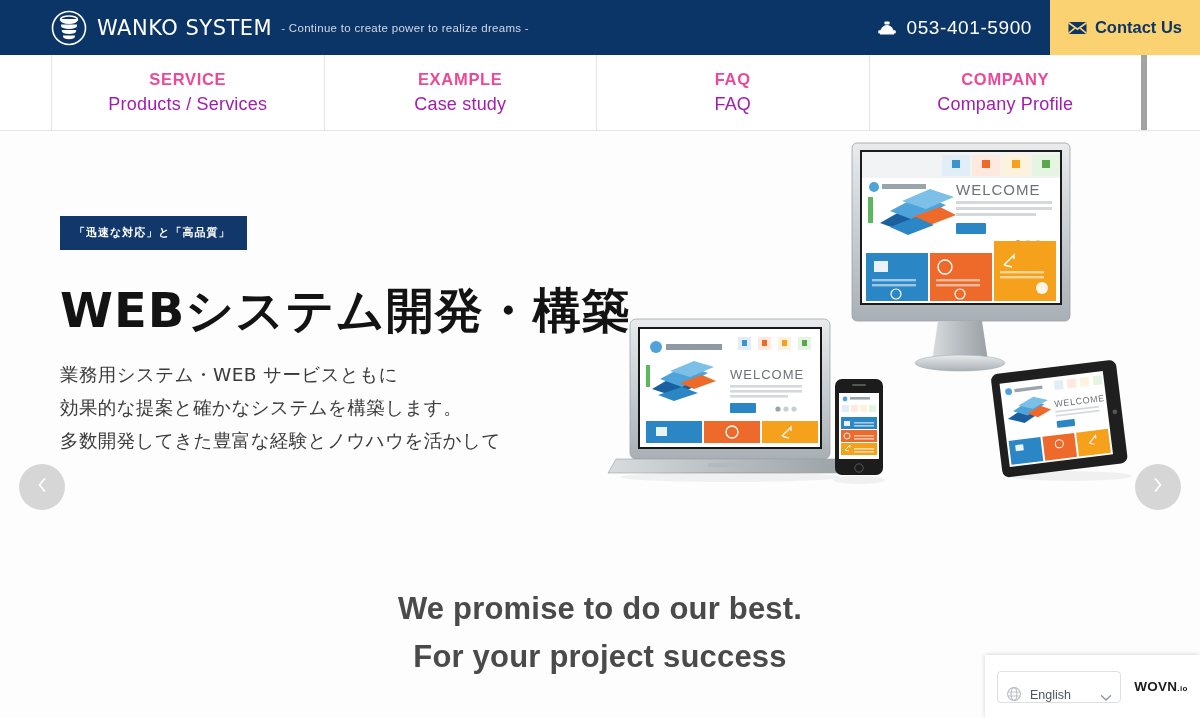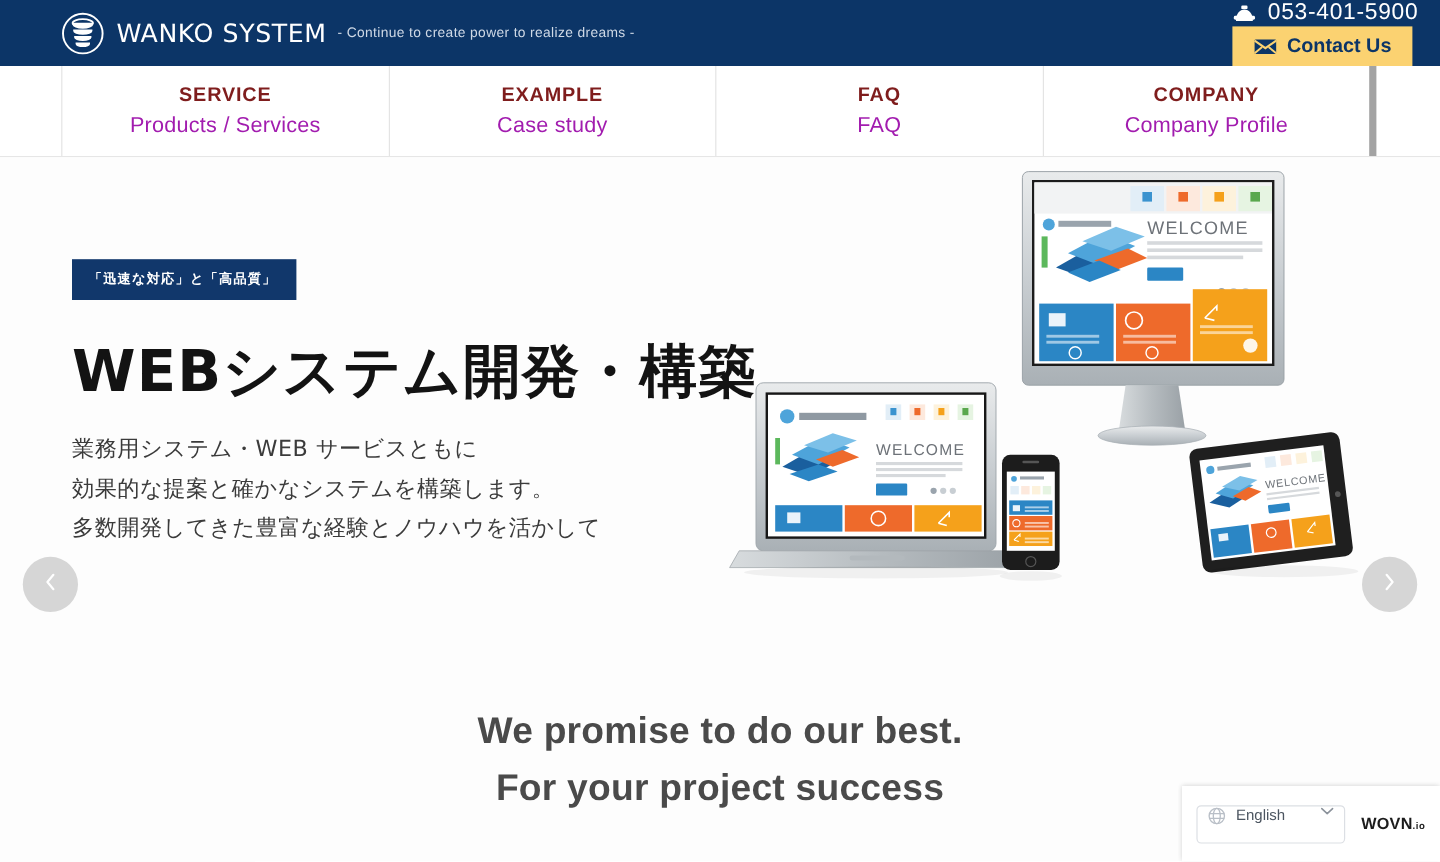--- a/index.html
+++ b/index.html
@@ -22,21 +22,21 @@
   .brand-name {
     color: #ffffff; font-size: 21px; font-weight: normal;
     letter-spacing: 0.5px; margin-left: 9px;
     font-family: "DejaVu Sans", sans-serif;
   }
   .brand-tagline {
     color: #cfd9e6; font-size: 11.5px; margin-left: 9px;
     letter-spacing: 0.3px; white-space: nowrap;
   }
   .header-right {
-    margin-left: auto; display: flex; align-items: stretch; height: 55px; flex-direction: column;
+    margin-left: auto; display: flex; align-items: stretch; height: 55px;
   }
   .phone {
     display: flex; align-items: center; color: #ffffff;
     font-size: 19px; letter-spacing: 0.6px; padding-right: 18px;
   }
   .phone-icon { margin-right: 9px; display: flex; align-items: center; }
   .contact-btn {
     background: #fbd271; color: #0c3567;
     display: flex; align-items: center; justify-content: center;
     width: 150px; height: 55px;
@@ -56,21 +56,21 @@
   .nav-items { display: flex; flex: 1; height: 100%; }
   .nav-item {
     flex: 1; height: 100%;
     display: flex; flex-direction: column;
     align-items: center; justify-content: center;
     border-left: 1px solid #e4e4e4;
     cursor: pointer; background: #fff;
   }
   .nav-items .nav-item:last-child { border-right: 6px solid #a3a3a3; }
   .nav-title {
-    color: #7f1d1d; font-size: 16.5px; font-weight: bold;
+    color: #ec4899; font-size: 16.5px; font-weight: bold;
     letter-spacing: 0.7px; margin-bottom: 5px;
   }
   .nav-sub { color: #a21caf; font-size: 18px; letter-spacing: 0.2px; }
 
   
   .hero {
     position: absolute; top: 131px; left: 0; width: 1200px; height: 425px;
     background: #fdfdfd; overflow: hidden;
   }
   .hero-text { position: absolute; left: 60px; top: 85px; width: 520px; }
@@ -119,21 +119,21 @@
   .lang-widget {
     position: absolute; left: 985px; top: 655px;
     width: 215px; height: 63px;
     background: #ffffff;
     box-shadow: 0 -1px 4px rgba(0,0,0,0.10), -1px 0 4px rgba(0,0,0,0.06);
     display: flex; align-items: center; padding: 0 12px;
   }
   .lang-select {
     width: 130px; height: 32px;
     border: 1px solid #dcdfe4; border-radius: 4px;
-    background: #fff; display: flex; align-items: flex-start;
+    background: #fff; display: flex; align-items: flex-end;
     padding: 0 8px; cursor: pointer;
   }
   .globe-icon { flex: 0 0 16px; display: flex; align-items: center; }
   .lang-label { color: #4c5560; font-size: 12.5px; margin-left: 8px; flex: 1; }
   .chev { flex: 0 0 12px; display: flex; align-items: center; }
   .wovn {
     margin-left: 13px; color: #1c1c1c;
     font-size: 13.5px; font-weight: bold; letter-spacing: 0.2px;
     display: flex; align-items: baseline;
   }

